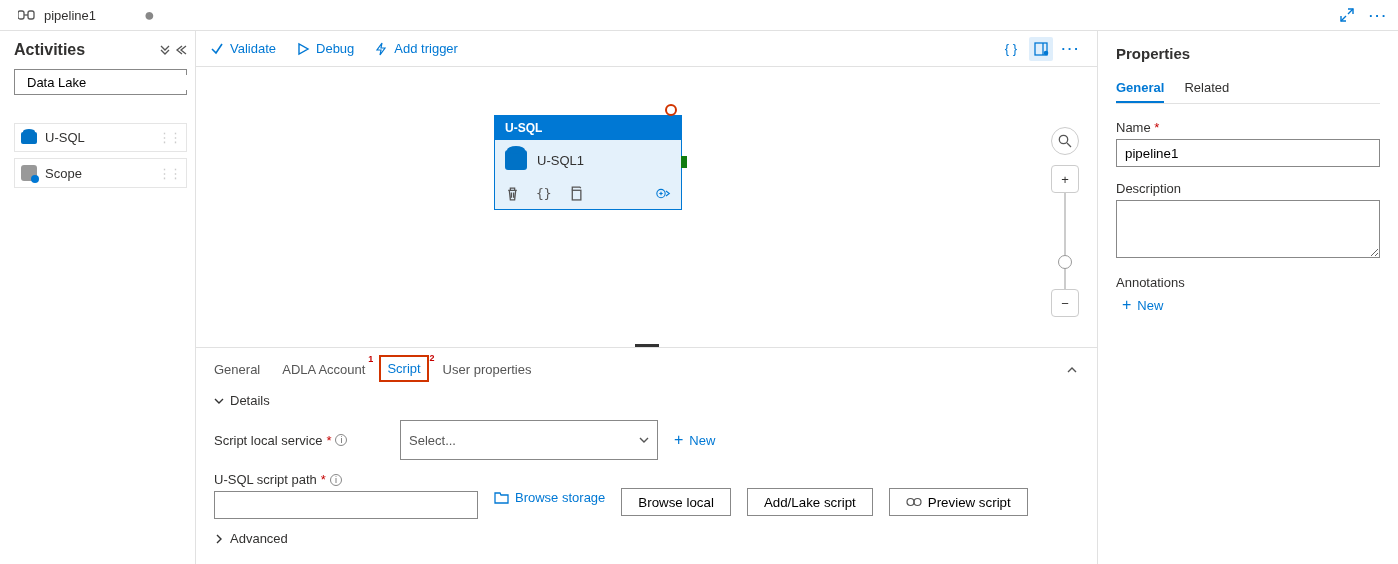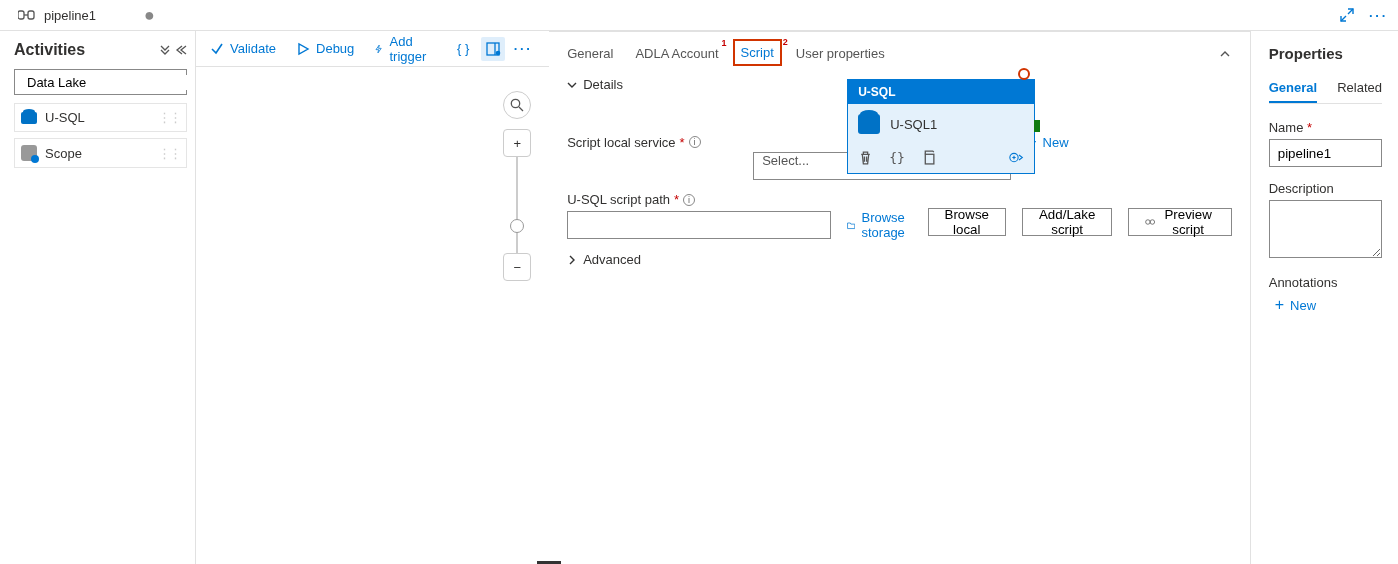--- a/index.html
+++ b/index.html
@@ -12,32 +12,32 @@
   .top-spacer { flex: 1; }
   .top-right-icons { display: flex; gap: 14px; align-items: center; color: #0078d4; }
 
   .main-row { display: flex; height: calc(100% - 31px); }
 
   
   .sidebar { width: 195px; padding: 10px 8px 0 14px; }
   .sidebar-header { display: flex; align-items: center; justify-content: space-between; margin-bottom: 10px; }
   .sidebar-title { font-size: 16px; font-weight: 600; }
   .sidebar-toggle-icons { display: flex; gap: 4px; color: #555; font-size: 12px; }
-  .search-box { display: flex; align-items: center; border: 1px solid #888; height: 26px; padding: 0 6px; gap: 6px; margin-bottom: 8px; color: #555; }
+  .search-box { display: flex; align-items: center; border: 1px solid #888; height: 26px; padding: 0 6px; gap: 6px; margin-bottom: 28px; color: #555; }
   .search-box input { border: none; outline: none; flex: 1; font-size: 13px; }
   .category-header { display: flex; align-items: center; gap: 6px; padding: 4px 0; cursor: pointer; }
   .activity-item { display: flex; align-items: center; gap: 8px; padding: 6px 6px; border: 1px solid #e5e5e5; margin-bottom: 6px; cursor: pointer; }
   .activity-item .handle { margin-left: auto; color: #ccc; letter-spacing: -2px; }
   .usql-glyph { width: 16px; height: 12px; background: #0072c6; border-radius: 2px; position: relative; }
   .usql-glyph::before { content: ""; position: absolute; top: -3px; left: 2px; right: 2px; height: 5px; background: #0072c6; border-radius: 50%; }
   .scope-glyph { width: 16px; height: 16px; background: #999; border-radius: 3px; position: relative; }
   .scope-glyph::after { content: ""; position: absolute; right: -2px; bottom: -2px; width: 8px; height: 8px; background: #0078d4; border-radius: 50%; }
 
   
-  .editor-col { flex: 1; display: flex; flex-direction: row; border-left: 1px solid #e1e1e1; border-right: 1px solid #e1e1e1; }
+  .editor-col { flex: 1; display: flex; flex-direction: column; border-left: 1px solid #e1e1e1; border-right: 1px solid #e1e1e1; }
   .editor-toolbar { height: 36px; display: flex; align-items: center; padding: 0 14px; gap: 20px; border-bottom: 1px solid #e1e1e1; color: #0078d4; }
   .editor-toolbar .tb-item { display: flex; align-items: center; gap: 6px; cursor: pointer; }
   .editor-right-icons { margin-left: auto; display: flex; gap: 6px; align-items: center; }
   .ico-box { width: 24px; height: 24px; display: flex; align-items: center; justify-content: center; border-radius: 2px; }
   .ico-box.active { background: #dfeefb; }
 
   .canvas { flex: 1; position: relative; background: #fff; }
   .node { position: absolute; left: 298px; top: 48px; width: 188px; border: 1px solid #0078d4; background: #e4f1fb; }
   .node-header { background: #0078d4; color: #fff; padding: 5px 10px; font-size: 12px; font-weight: 600; }
   .red-circle { position: absolute; top: -12px; right: 4px; width: 12px; height: 12px; border: 2px solid #d13400; border-radius: 50%; background: #fff; }
@@ -62,21 +62,21 @@
   .bp-tab { position: relative; padding: 4px 0; cursor: pointer; color: #555; }
   .bp-tab.active { color: #0078d4; }
   .bp-tab .sup { position: absolute; top: -4px; right: -8px; font-size: 9px; color: #c50000; font-weight: 600; }
   .bp-tab.highlighted { outline: 2px solid #d13400; padding: 4px 6px; margin: -2px -6px 0; }
   .bp-collapse { margin-left: auto; color: #555; cursor: pointer; }
   .bp-section-h { display: flex; align-items: center; gap: 6px; margin: 8px 0; cursor: pointer; }
   .form-row { display: flex; align-items: center; gap: 16px; margin: 12px 0; }
   .form-label { width: 170px; display: flex; align-items: center; gap: 4px; }
   .req { color: #c50000; }
   .info-ic { width: 12px; height: 12px; border: 1px solid #888; border-radius: 50%; font-size: 9px; display: inline-flex; align-items: center; justify-content: center; color: #666; }
-  .select { width: 258px; height: 28px; border: 1px solid #888; display: flex; padding: 0 8px; justify-content: space-between; color: #555; cursor: pointer; margin-top: 48px; }
+  .select { width: 258px; height: 40px; border: 1px solid #888; display: flex; align-items: center; padding: 0 8px; justify-content: space-between; color: #555; cursor: pointer; }
   .link-btn { display: flex; align-items: center; gap: 6px; color: #0078d4; cursor: pointer; }
   .text-input { width: 264px; height: 28px; border: 1px solid #888; padding: 0 6px; }
   .btn { height: 28px; padding: 0 16px; border: 1px solid #888; background: #fff; cursor: pointer; display: inline-flex; align-items: center; gap: 6px; }
 
   
   .props { width: 300px; padding: 14px 18px; }
   .props-title { font-size: 15px; font-weight: 600; margin-bottom: 12px; }
   .props-tabs { display: flex; gap: 20px; border-bottom: 1px solid #e1e1e1; margin-bottom: 16px; }
   .props-tab { padding: 6px 0; cursor: pointer; }
   .props-tab.active { color: #0078d4; border-bottom: 2px solid #0078d4; font-weight: 600; }

